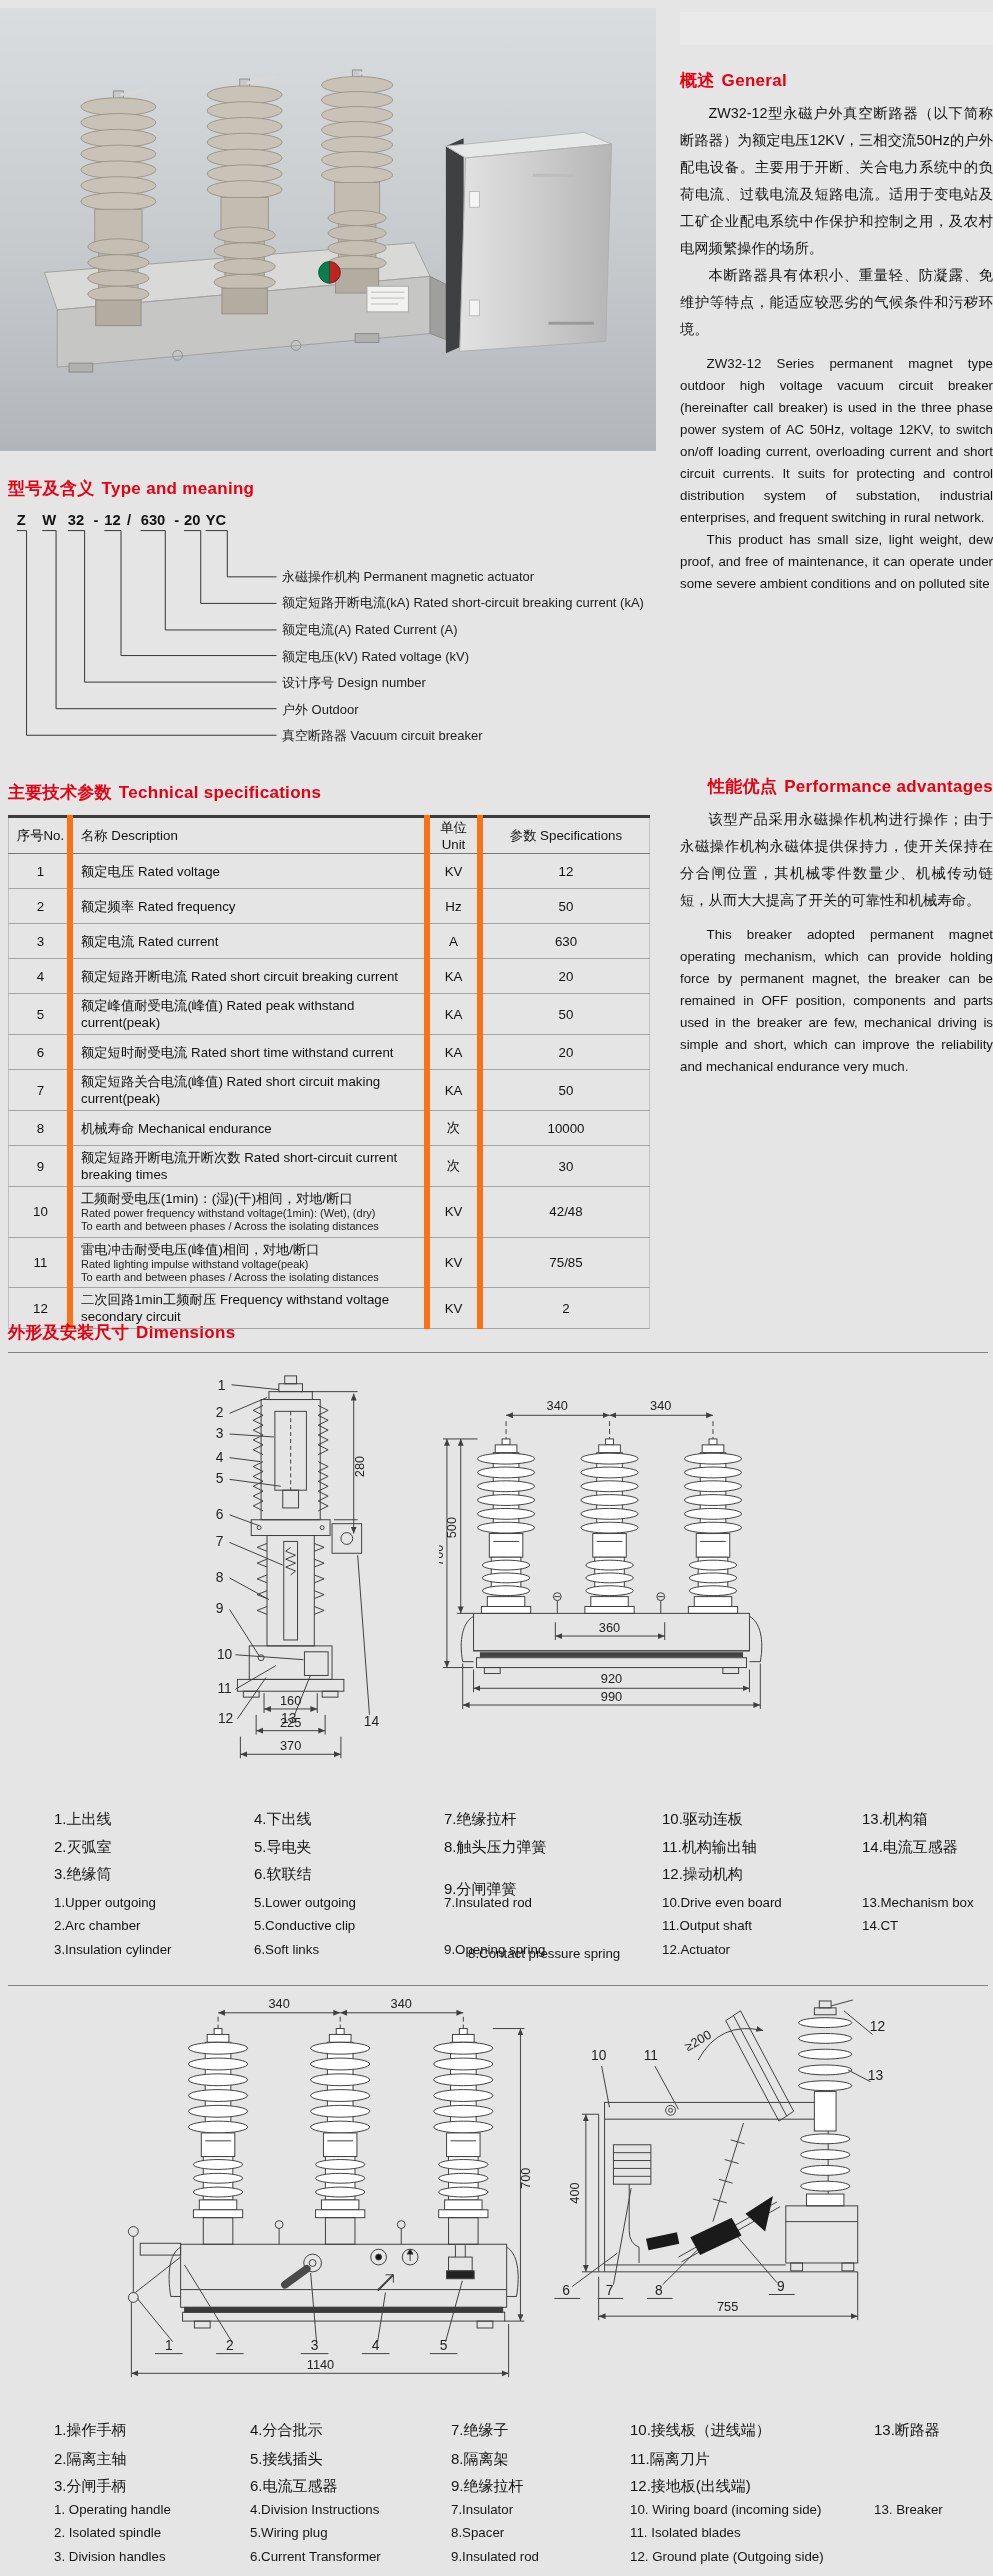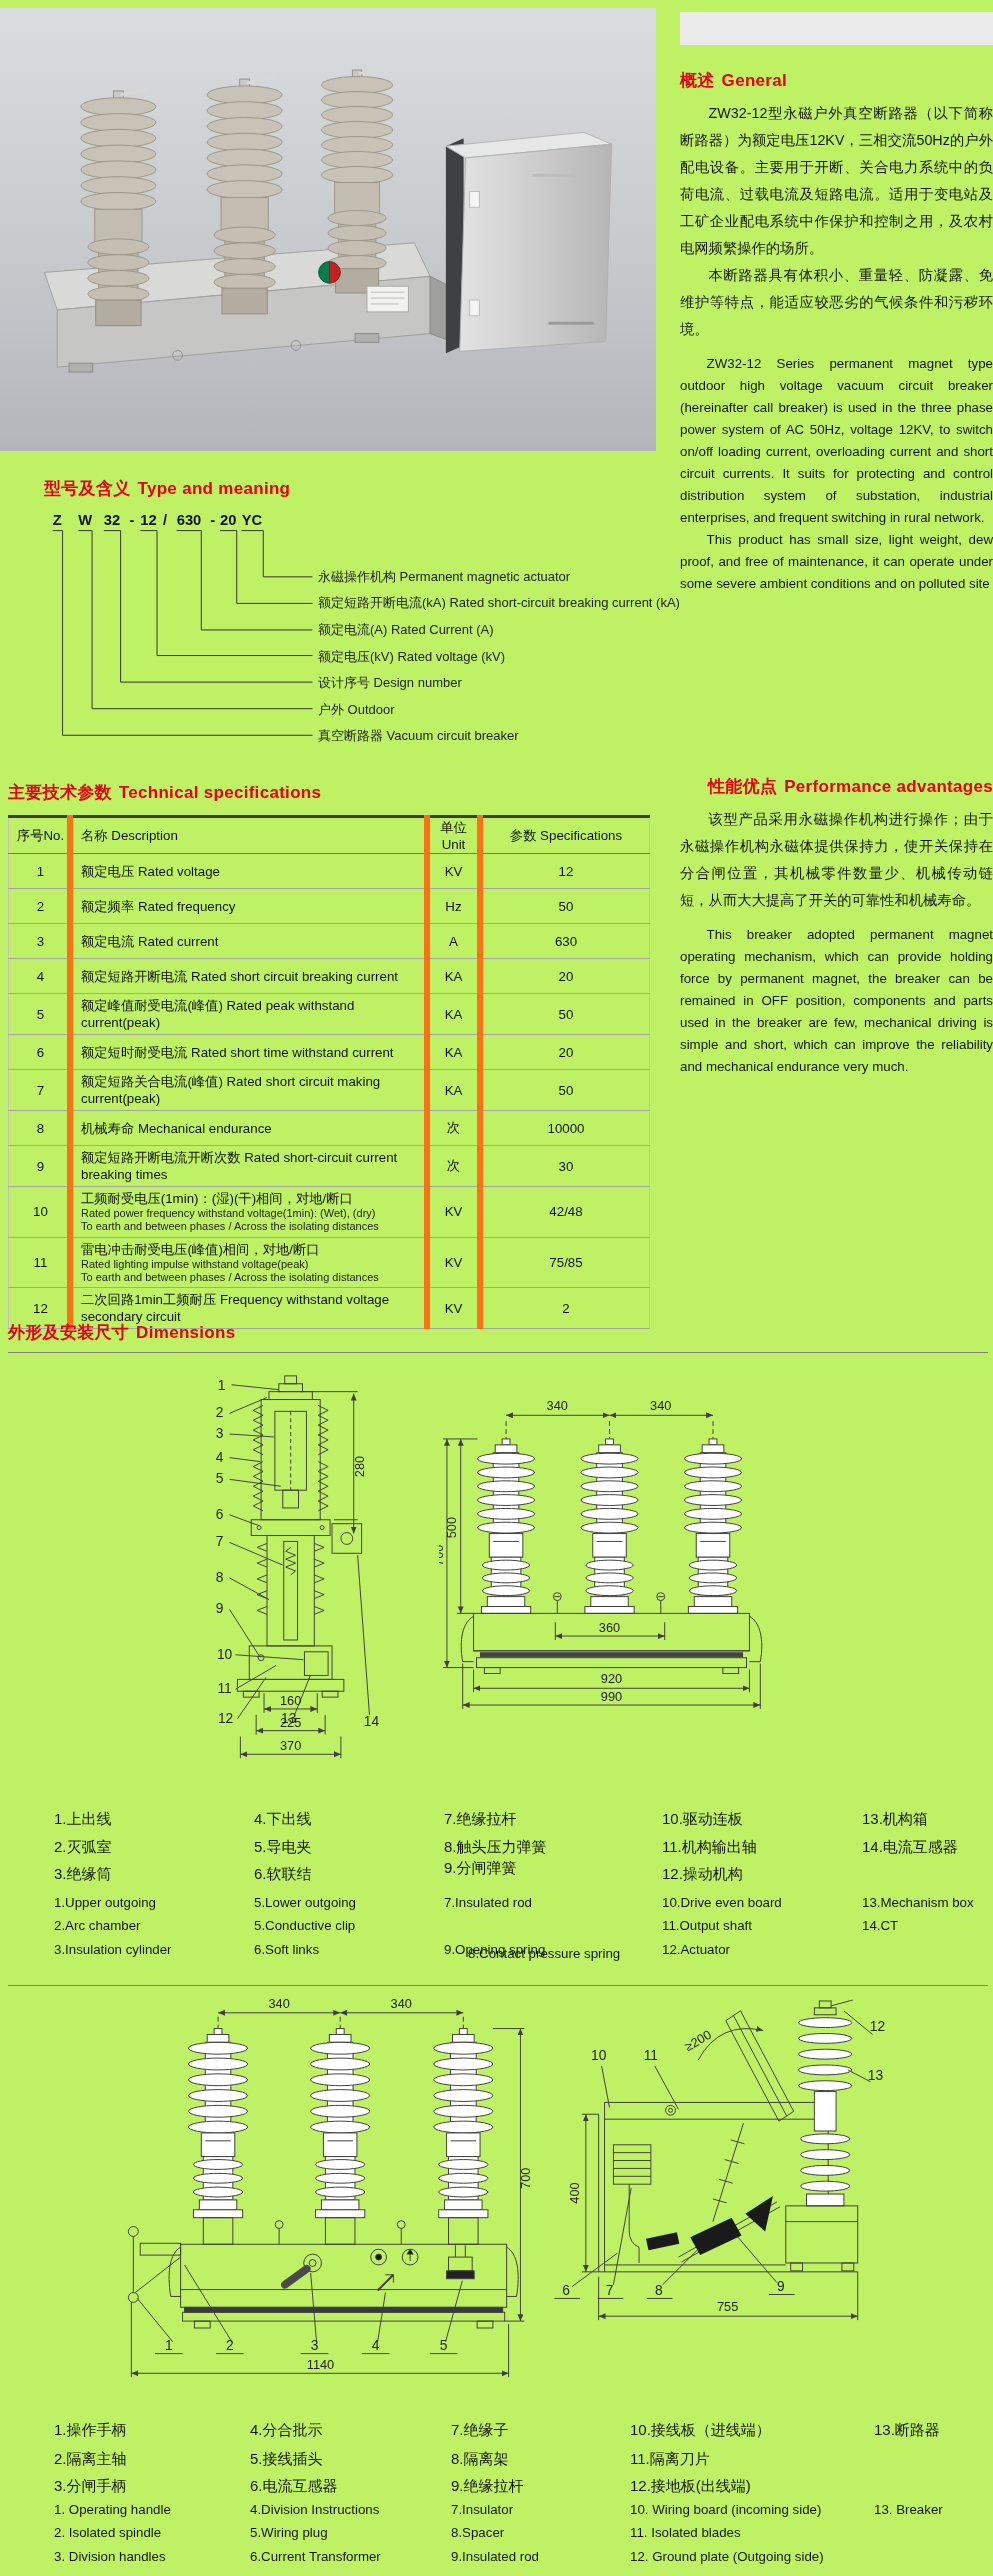--- a/index.html
+++ b/index.html
@@ -1,31 +1,31 @@
 <!DOCTYPE html>
 <html><head>
 <meta charset="utf-8">
 <style>
   html,body{margin:0;padding:0;background:#ffffff;}
-  .page{position:relative;width:994px;height:2576px;background:#bef264;overflow:hidden;
+  .page{position:relative;width:994px;height:2576px;background:#e5e5e5;overflow:hidden;
         font-family:"Liberation Sans","DejaVu Sans",sans-serif;color:#1c1c1c;}
   .abs{position:absolute;}
   
   .sec-title{position:absolute;font-size:17px;font-weight:bold;color:#e60012;letter-spacing:0.3px;white-space:nowrap;}
   .sec-title .en{margin-left:7px;}
   
   .col-right{position:absolute;left:680px;width:313px;}
   p.cn{margin:0;font-size:14.3px;line-height:27px;text-align:justify;text-indent:2em;color:#151515;}
   p.en{margin:0;font-size:13.3px;line-height:22px;text-align:justify;text-indent:2em;color:#151515;}
   .gap8{height:8px;} .gap10{height:10px;}
   
   .photo-area{position:absolute;left:0;top:8px;width:656px;height:443px;}
   .top-bar{position:absolute;left:680px;top:12px;width:313px;height:33px;background:#eaeaea;}
   
-  .type-sec{position:absolute;left:8px;top:477px;width:720px;height:296px;margin-left:36px;}
+  .type-sec{position:absolute;left:8px;top:477px;width:720px;height:296px;}
   .tm-label{position:absolute;white-space:nowrap;font-size:13px;color:#222;line-height:18px;}
   
   .specs-sec{position:absolute;left:8px;top:781px;width:611px;}
   table.spec{border-collapse:collapse;table-layout:fixed;width:611px;margin-top:11px;
              border-top:3px solid #3c3c3c;border-bottom:1px solid #8a8a8a;
              border-left:1px solid #c0c0c0;border-right:1px solid #c0c0c0;}
   table.spec th{font-weight:normal;font-size:13.3px;color:#111;height:30px;border-bottom:1px solid #777;}
   table.spec td{font-size:13.3px;color:#111;height:28px;border-bottom:1px solid #a5a5a5;}
   table.spec th+th, table.spec td+td{border-left:6px solid #f97316;}
   .c-no{width:51px;text-align:center;padding-left:6px;}
@@ -448,21 +448,21 @@
       <div class="p-en" style="left: 54px; top: 114px;">2.Arc chamber</div>
       <div class="p-en" style="left: 54px; top: 138px;">3.Insulation cylinder</div>
       <div class="p-cn" style="left: 254px; top: 6px;">4.下出线</div>
       <div class="p-cn" style="left: 254px; top: 34px;">5.导电夹</div>
       <div class="p-cn" style="left: 254px; top: 61px;">6.软联结</div>
       <div class="p-en" style="left: 254px; top: 91px;">5.Lower outgoing</div>
       <div class="p-en" style="left: 254px; top: 114px;">5.Conductive clip</div>
       <div class="p-en" style="left: 254px; top: 138px;">6.Soft links</div>
       <div class="p-cn" style="left: 444px; top: 6px;">7.绝缘拉杆</div>
       <div class="p-cn" style="left: 444px; top: 34px;">8.触头压力弹簧</div>
-      <div class="p-cn" style="left: 444px; top: 55px;">9.分闸弹簧</div>
+      <div class="p-cn" style="left: 444px; top: 76px;">9.分闸弹簧</div>
       <div class="p-en" style="left: 444px; top: 91px;">7.Insulated rod</div>
       <div class="p-en" style="left: 468px; top: 114px; margin-top: 28px;">8.Contact pressure spring</div>
       <div class="p-en" style="left: 444px; top: 138px;">9.Opening spring</div>
       <div class="p-cn" style="left: 662px; top: 6px;">10.驱动连板</div>
       <div class="p-cn" style="left: 662px; top: 34px;">11.机构输出轴</div>
       <div class="p-cn" style="left: 662px; top: 61px;">12.操动机构</div>
       <div class="p-en" style="left: 662px; top: 91px;">10.Drive even board</div>
       <div class="p-en" style="left: 662px; top: 114px;">11.Output shaft</div>
       <div class="p-en" style="left: 662px; top: 138px;">12.Actuator</div>
       <div class="p-cn" style="left: 862px; top: 6px;">13.机构箱</div>

